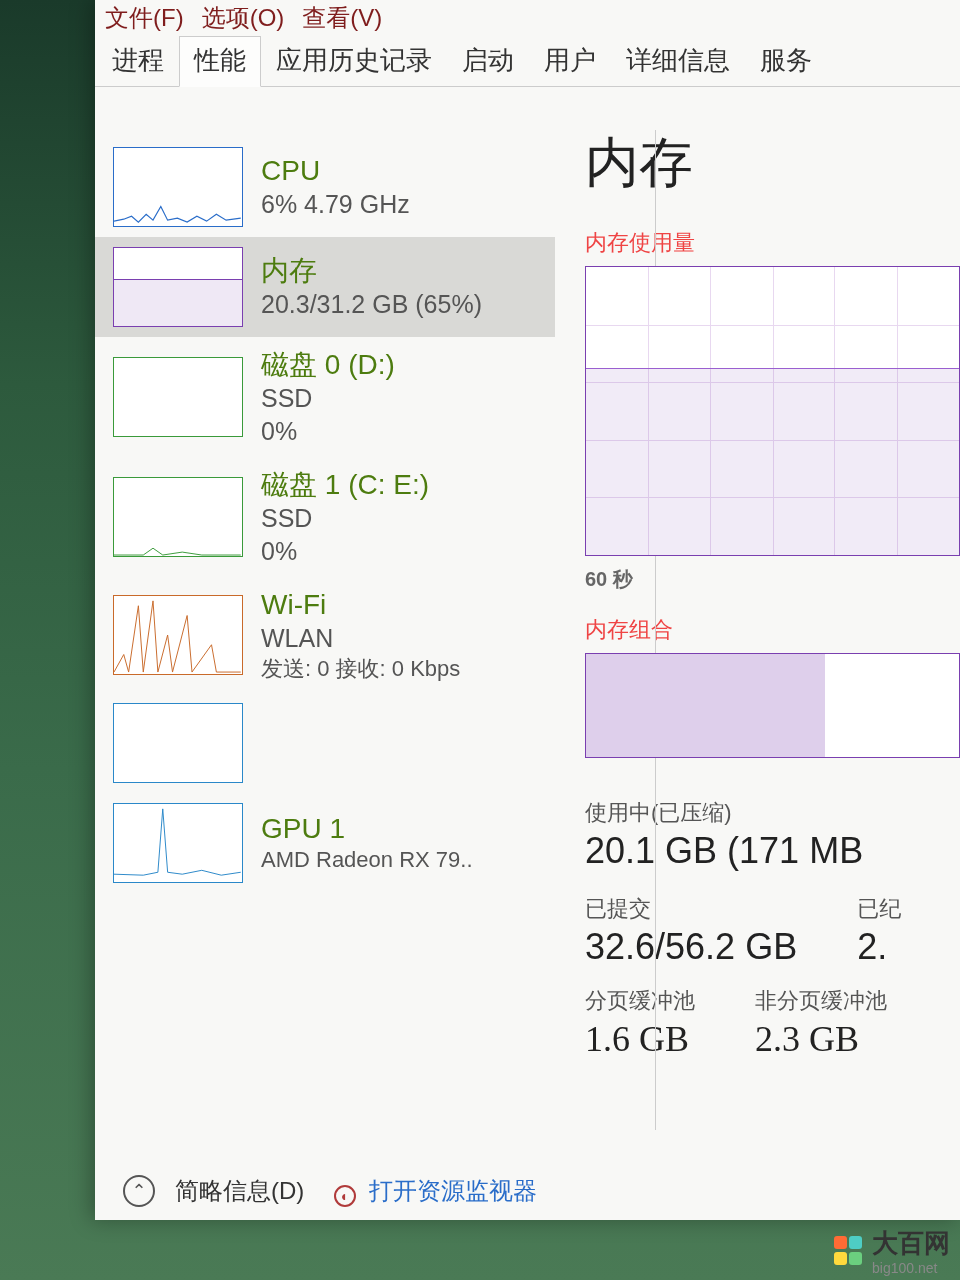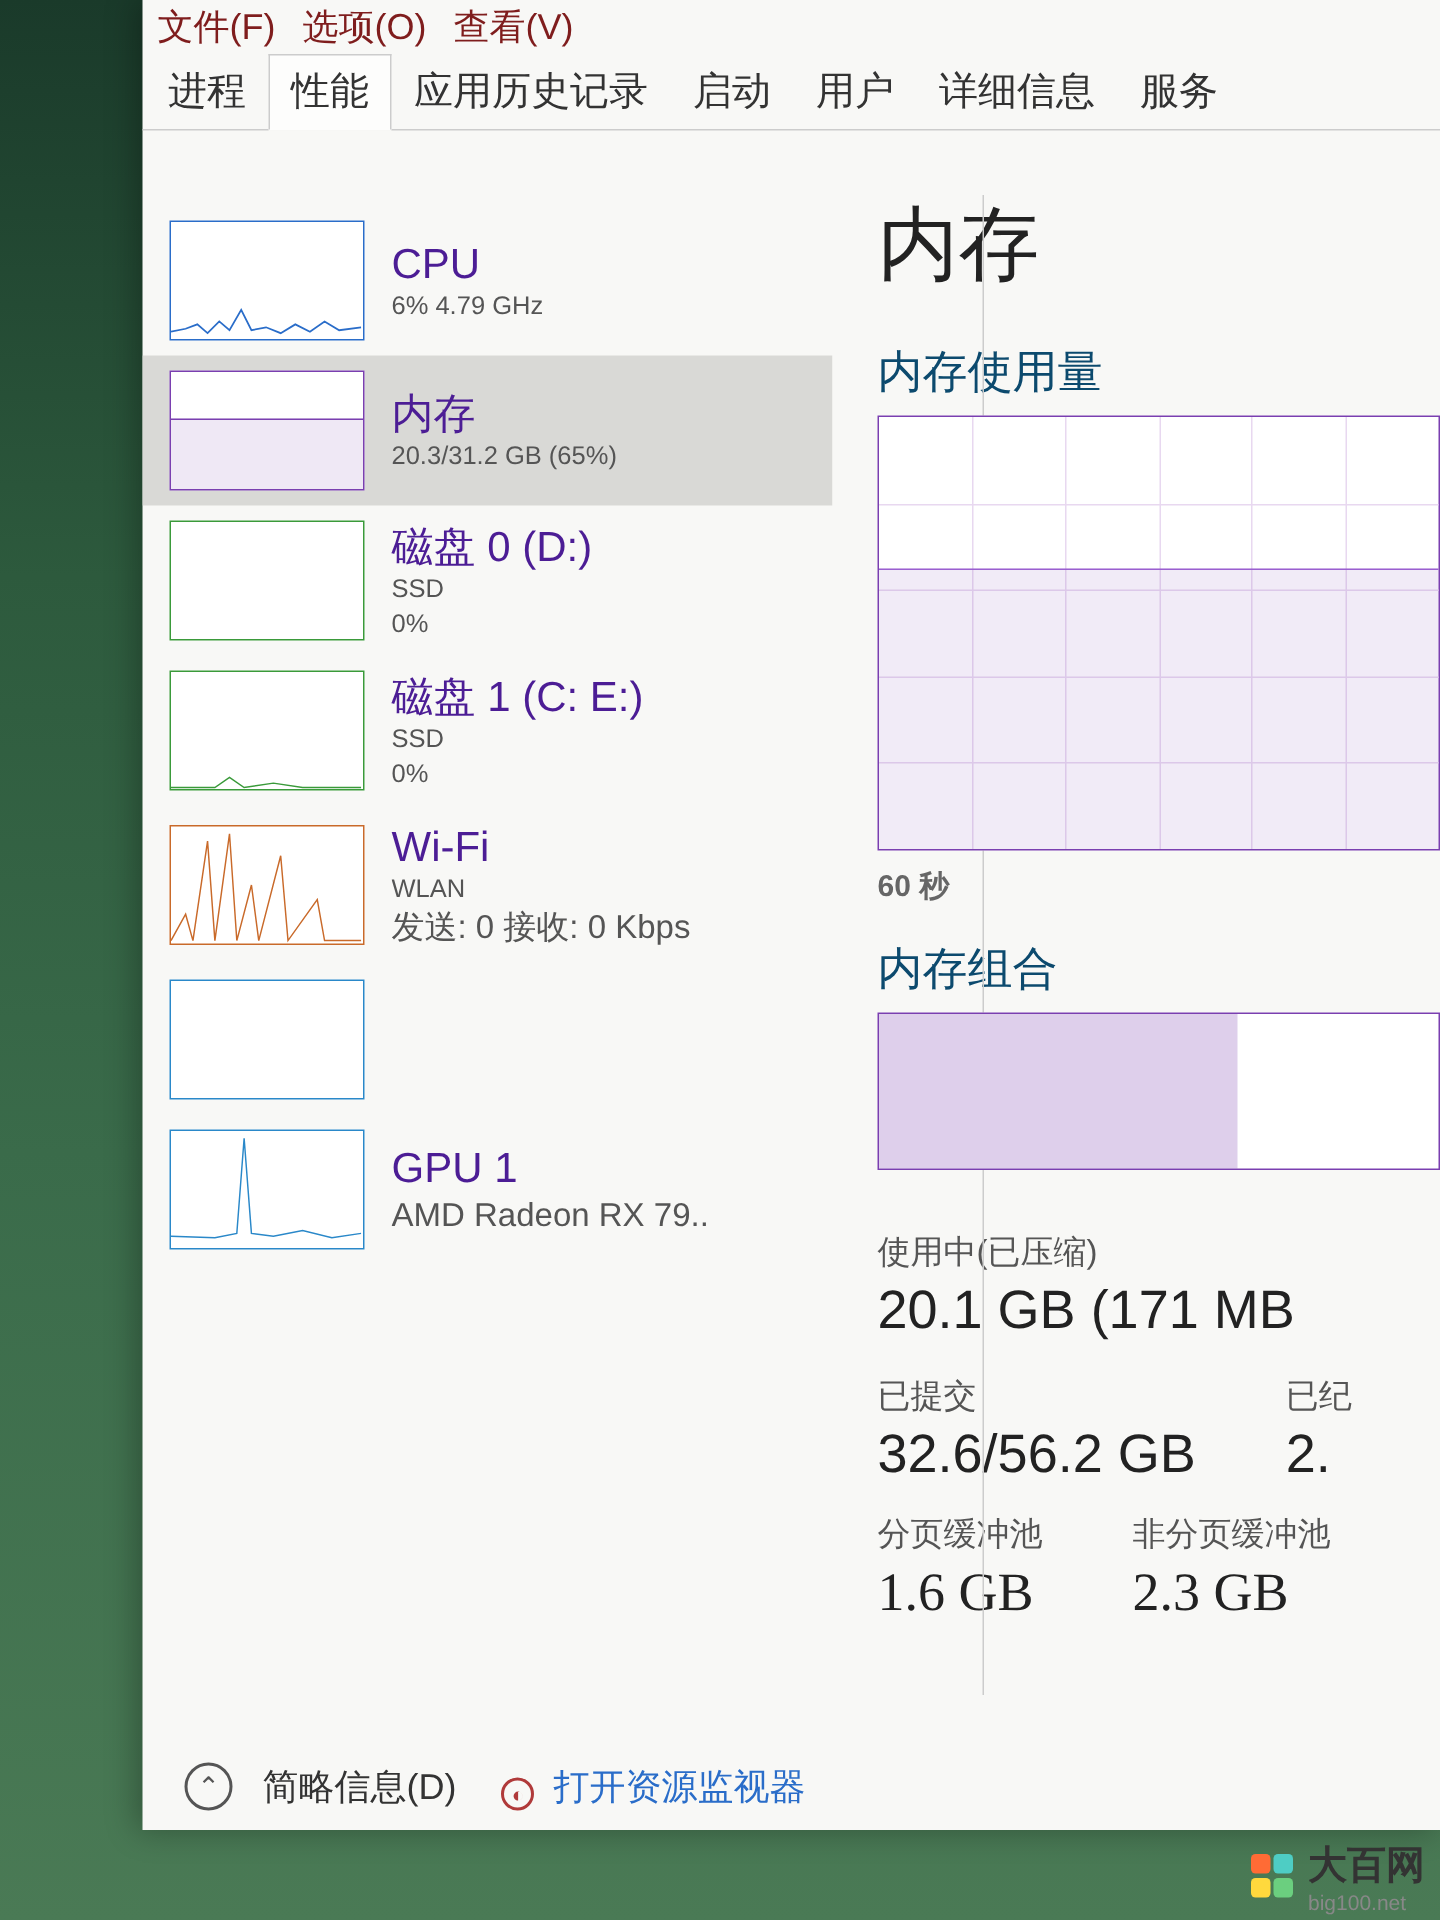--- a/index.html
+++ b/index.html
@@ -74,22 +74,22 @@
     flex-shrink: 0;
     overflow: hidden;
   }
   .thumb.cpu-thumb { border-color: #2a6dc9; }
   .thumb.mem-thumb { border-color: #7a3fb0; }
   .thumb.disk-thumb { border-color: #3a9a3a; }
   .thumb.wifi-thumb { border-color: #c96a2a; }
   .thumb.gpu-thumb { border-color: #2a88c9; }
   .thumb .fill-half { position:absolute; left:0; right:0; top:40%; bottom:0; background: rgba(122,63,176,0.12); border-top:1px solid #7a3fb0;}
   .side-text { flex: 1; min-width: 0; }
-  .side-title { font-size: 28px; color: #4c1d95; line-height: 1.25; }
-  .side-sub { font-size: 17px; color: #555; line-height: 1.3; white-space: nowrap; overflow: hidden; text-overflow: ellipsis; }
+  .side-title { font-size: 28px; color: #4d7c0f; line-height: 1.25; }
+  .side-sub { font-size: 25px; color: #555; line-height: 1.3; white-space: nowrap; overflow: hidden; text-overflow: ellipsis; }
   .side-sub.small { font-size: 22px; }
   .divider {
     position: absolute;
     left: 560px;
     top: 130px;
     bottom: 90px;
     width: 1px;
     background: #ccc;
   }
   .detail {
@@ -97,22 +97,22 @@
     padding: 40px 0 0 30px;
     overflow: hidden;
   }
   .detail-title {
     font-size: 54px;
     font-weight: 400;
     color: #222;
     margin-bottom: 28px;
   }
   .section-label {
-    font-size: 30px;
-    color: #0c4a6e;
+    font-size: 22px;
+    color: #ef4444;
     margin-bottom: 8px;
   }
   .big-chart {
     border: 1px solid #7a3fb0;
     height: 290px;
     width: 100%;
     background: #fff;
     position: relative;
     margin-bottom: 10px;
   }

